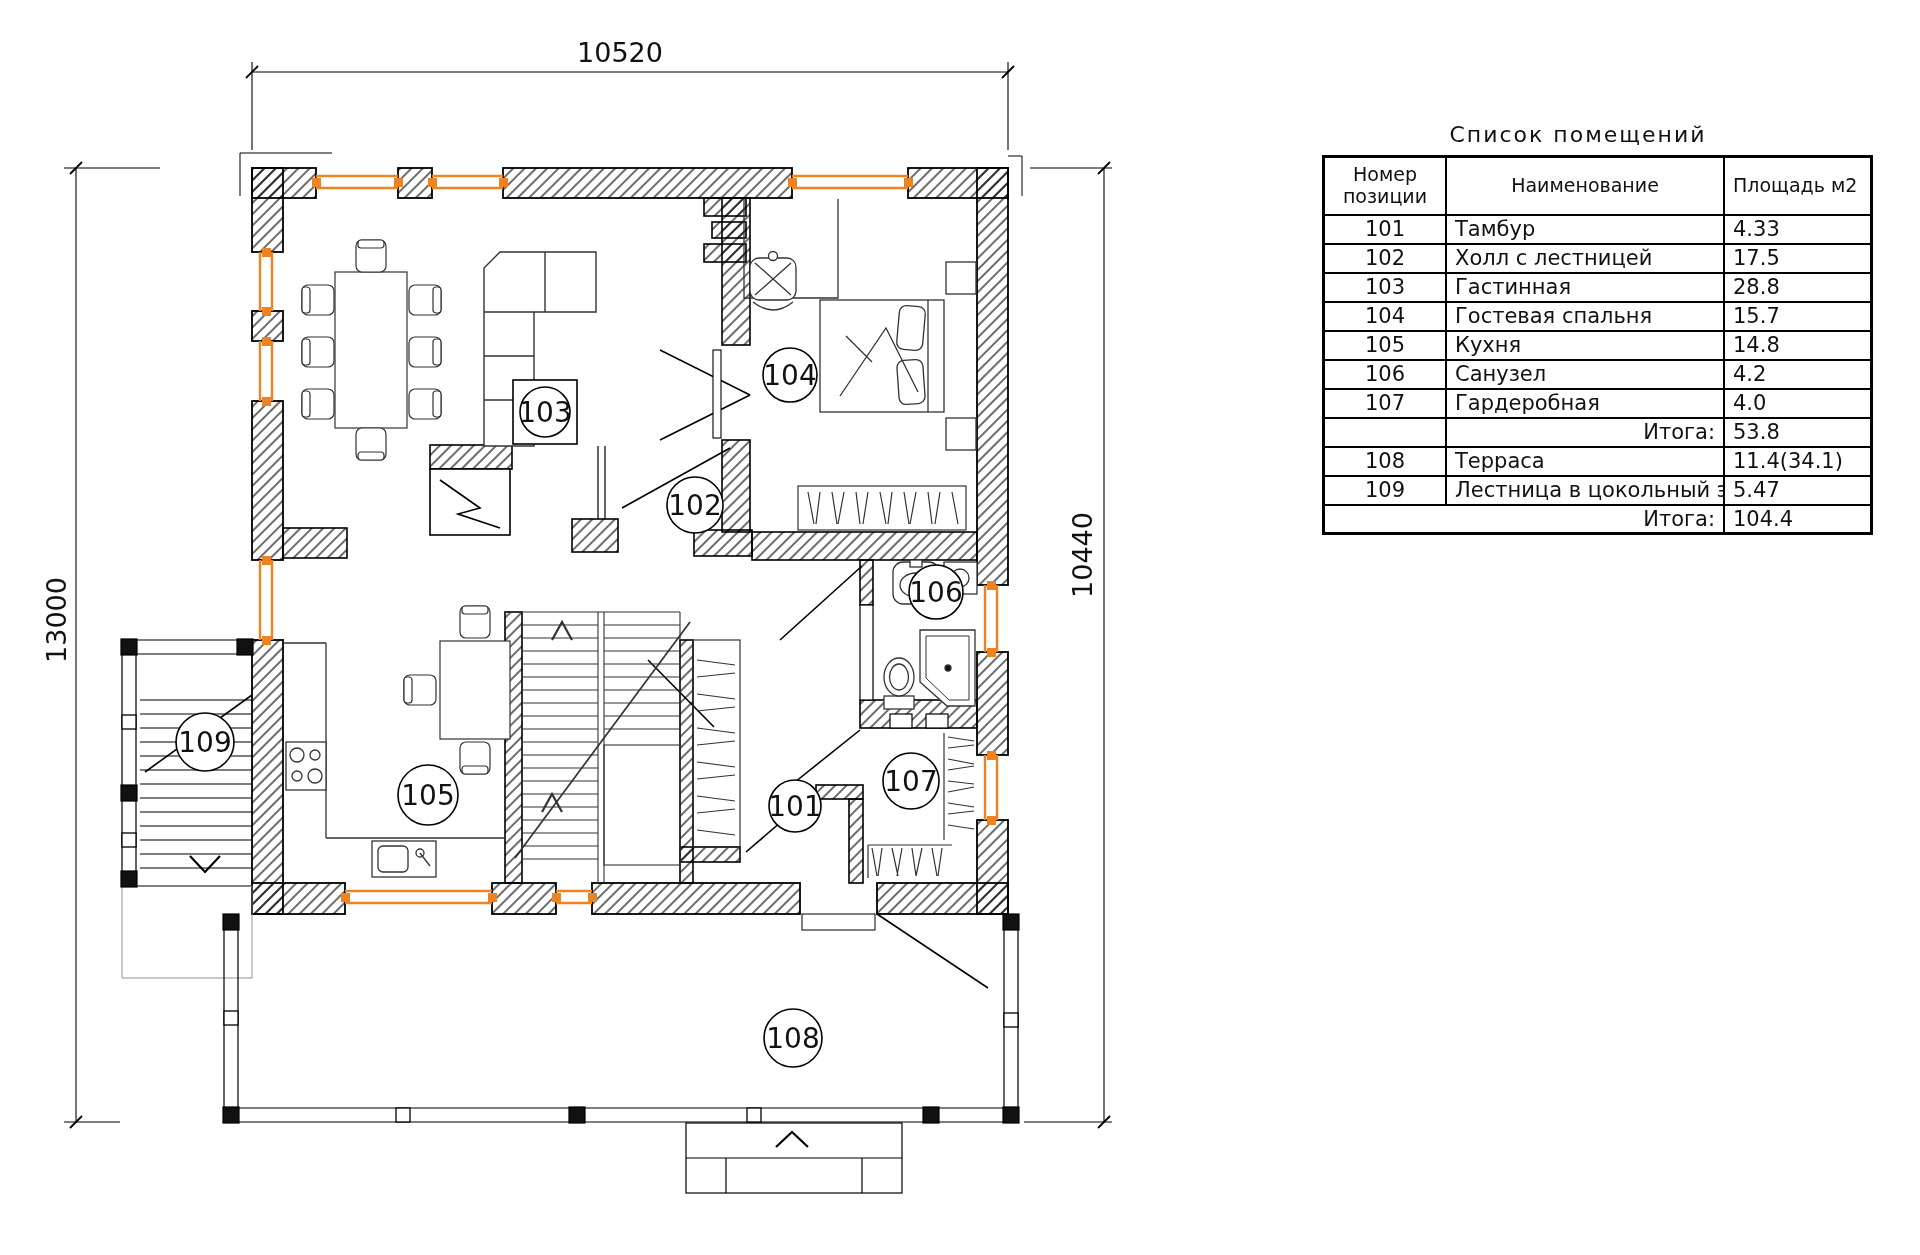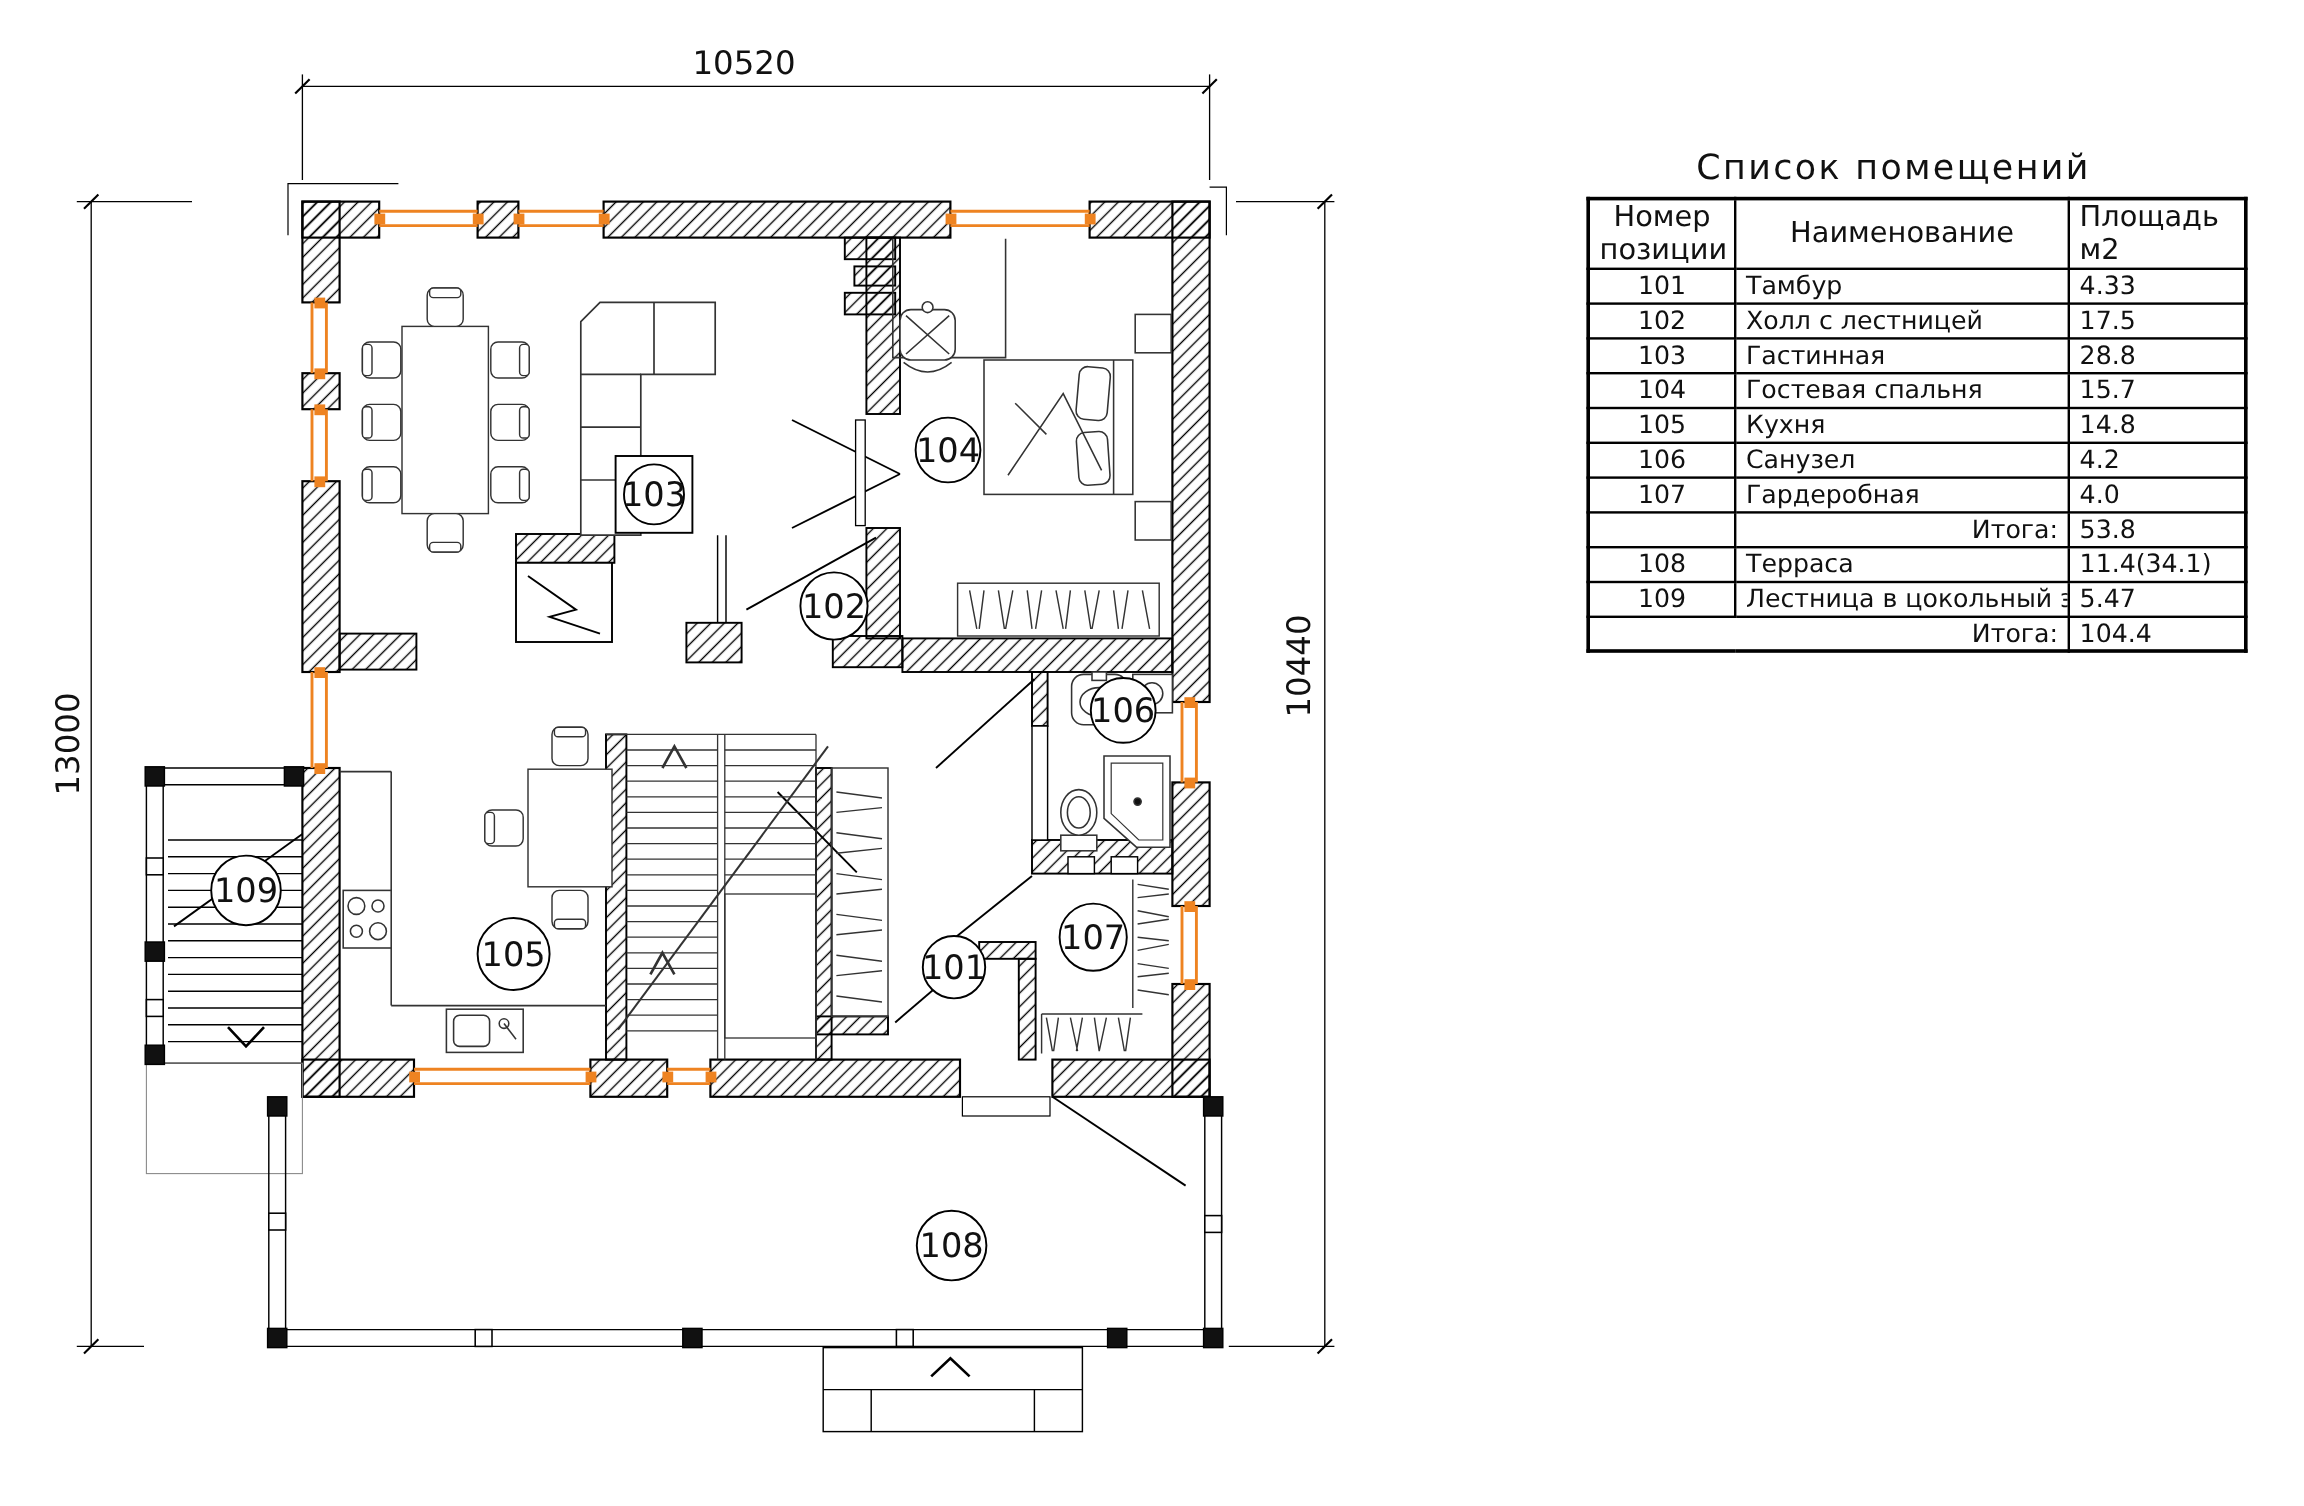--- a/index.html
+++ b/index.html
@@ -1,24 +1,24 @@
 <!DOCTYPE html>
 <html><head>
 <meta charset="utf-8">
 <style>
   html,body{margin:0;padding:0;background:#fff;}
   .page{position:relative;width:1920px;height:1255px;background:#fff;overflow:hidden;
         font-family:"DejaVu Sans",sans-serif;color:#000;border-radius:16px;}
   svg text{font-family:"DejaVu Sans",sans-serif;fill:#111;}
   .room-table-wrap{position:absolute;left:1322px;top:122px;width:512px;}
-  .rt-title{text-align:center;font-size:29px;letter-spacing:2px;color:#111;margin:0 0 8px 0;font-weight:400;}
+  .rt-title{text-align:center;font-size:22px;letter-spacing:2px;color:#111;margin:0 0 8px 0;font-weight:400;}
   table.rt{border-collapse:collapse;border:3px solid #000;table-layout:fixed;width:505px;}
   table.rt td,table.rt th{border:2px solid #000;font-weight:400;font-size:21px;color:#111;
       padding:0 8px;overflow:hidden;white-space:nowrap;}
-  table.rt th{white-space:normal;line-height:1.15;font-size:24px;}
+  table.rt th{white-space:normal;line-height:1.15;font-size:19px;}
   .c-num{width:104px;text-align:center;}
   .c-name{width:260px;text-align:left;padding-left:14px;}
   .c-area{width:129px;text-align:left;}
   tr.hdr{height:58px;}
   tr.r{height:29px;}
   td.right{text-align:right;padding-right:10px;}
 </style>
 </head>
 <body>
 

